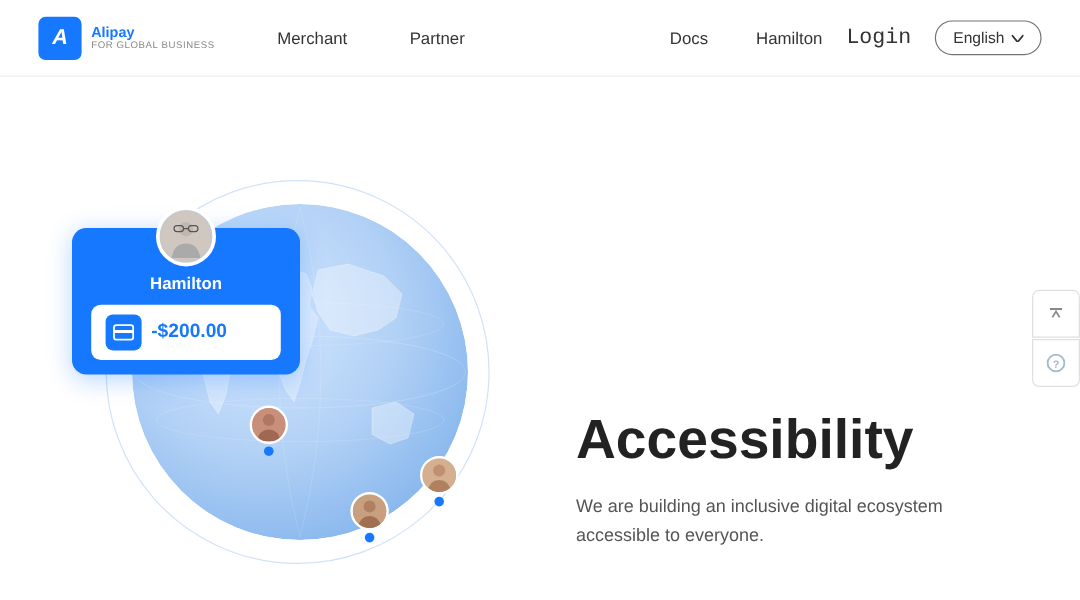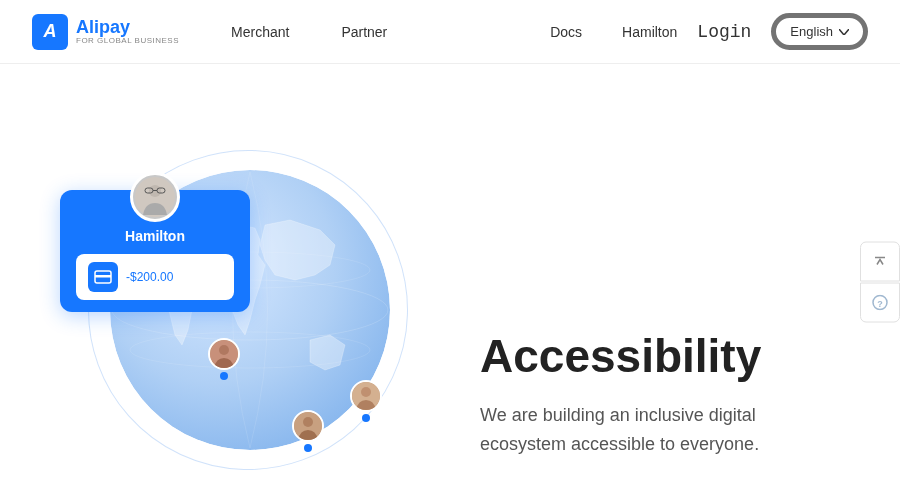--- a/index.html
+++ b/index.html
@@ -12,27 +12,27 @@
       position: relative; z-index: 10; background: #fff;
     }
     .nav-left { display: flex; align-items: center; gap: 32px; }
     .logo { display: flex; align-items: center; gap: 8px; }
     .logo-icon {
       width: 36px; height: 36px; background: #1677ff; border-radius: 6px;
       display: flex; align-items: center; justify-content: center;
     }
     .logo-icon span { color: #fff; font-size: 18px; font-weight: bold; font-style: italic; }
     .logo-text { display: flex; flex-direction: column; }
-    .logo-alipay { font-size: 18px; font-weight: 700; color: #1677ff; line-height: 1.1; }
+    .logo-alipay { font-size: 12px; font-weight: 700; color: #1677ff; line-height: 1.1; }
     .logo-sub { font-size: 8px; color: #888; letter-spacing: 0.5px; text-transform: uppercase; line-height: 1; }
     .nav-link { font-size: 14px; color: #333; cursor: pointer; text-decoration: none; margin-left: 20px; }
     .nav-right { display: flex; align-items: center; gap: 20px; }
     .nav-login { font-size: 18px; color: #333; cursor: pointer; font-family: Liberation Mono, monospace; }
     .lang-btn {
-      border: 5px solid #737373; border-radius: 20px; padding: 6px 14px;
+      border: 1px solid #737373; border-radius: 20px; padding: 6px 14px;
       font-size: 13px; color: #333; background: #fff; cursor: pointer;
       display: flex; align-items: center; gap: 6px;
     }
     .lang-btn svg { width: 10px; height: 6px; }
 
     
     main {
       display: flex; align-items: flex-end; justify-content: space-between;
       padding: 40px 60px; height: calc(500px - 64px); position: relative;
     }
@@ -57,21 +57,21 @@
       font-size: 22px; background: #c8c8c8;
     }
     .user-name { color: #fff; font-size: 14px; font-weight: 600; margin-bottom: 10px; }
     .user-amount-row {
       display: flex; align-items: center; gap: 8px; background: #fff; border-radius: 8px; padding: 8px 12px; width: 100%;
     }
     .amount-icon {
       width: 30px; height: 30px; background: #1677ff; border-radius: 6px;
       display: flex; align-items: center; justify-content: center; font-size: 16px;
     }
-    .amount-text { color: #1677ff; font-size: 12px; font-weight: 400; }
+    .amount-text { color: #1677ff; font-size: 16px; font-weight: 700; }
 
     
     .pin {
       position: absolute; display: flex; flex-direction: column; align-items: center; z-index: 6;
     }
     .pin-avatar {
       width: 32px; height: 32px; border-radius: 50%; background: #c8a080;
       border: 2px solid #fff; overflow: hidden; display: flex; align-items: center; justify-content: center; font-size: 16px;
     }
     .pin-dot { width: 8px; height: 8px; background: #1677ff; border-radius: 50%; margin-top: 2px; }
@@ -84,21 +84,21 @@
       position: absolute; left: 28px; top: -10px;
       width: 320px; height: 320px;
       border: 1.5px solid rgba(100,160,240,0.3);
       border-radius: 50%;
       transform: rotate(-20deg);
     }
 
     
     .text-section { flex: 1; padding-left: 60px; }
     .section-title { font-size: 46px; font-weight: 700; color: #222; margin-bottom: 18px; }
-    .section-desc { font-size: 18px; color: #555; line-height: 1.65; max-width: 340px; }
+    .section-desc { font-size: 15px; color: #555; line-height: 1.65; max-width: 340px; }
 
     
     .side-btns {
       position: absolute; right: 0; top: 50%; transform: translateY(-50%);
       display: flex; flex-direction: column; gap: 1px;
     }
     .side-btn {
       width: 40px; height: 40px; background: #fff; border: 1px solid #e0e0e0;
       display: flex; align-items: center; justify-content: center; cursor: pointer;
       color: #666; font-size: 16px;

